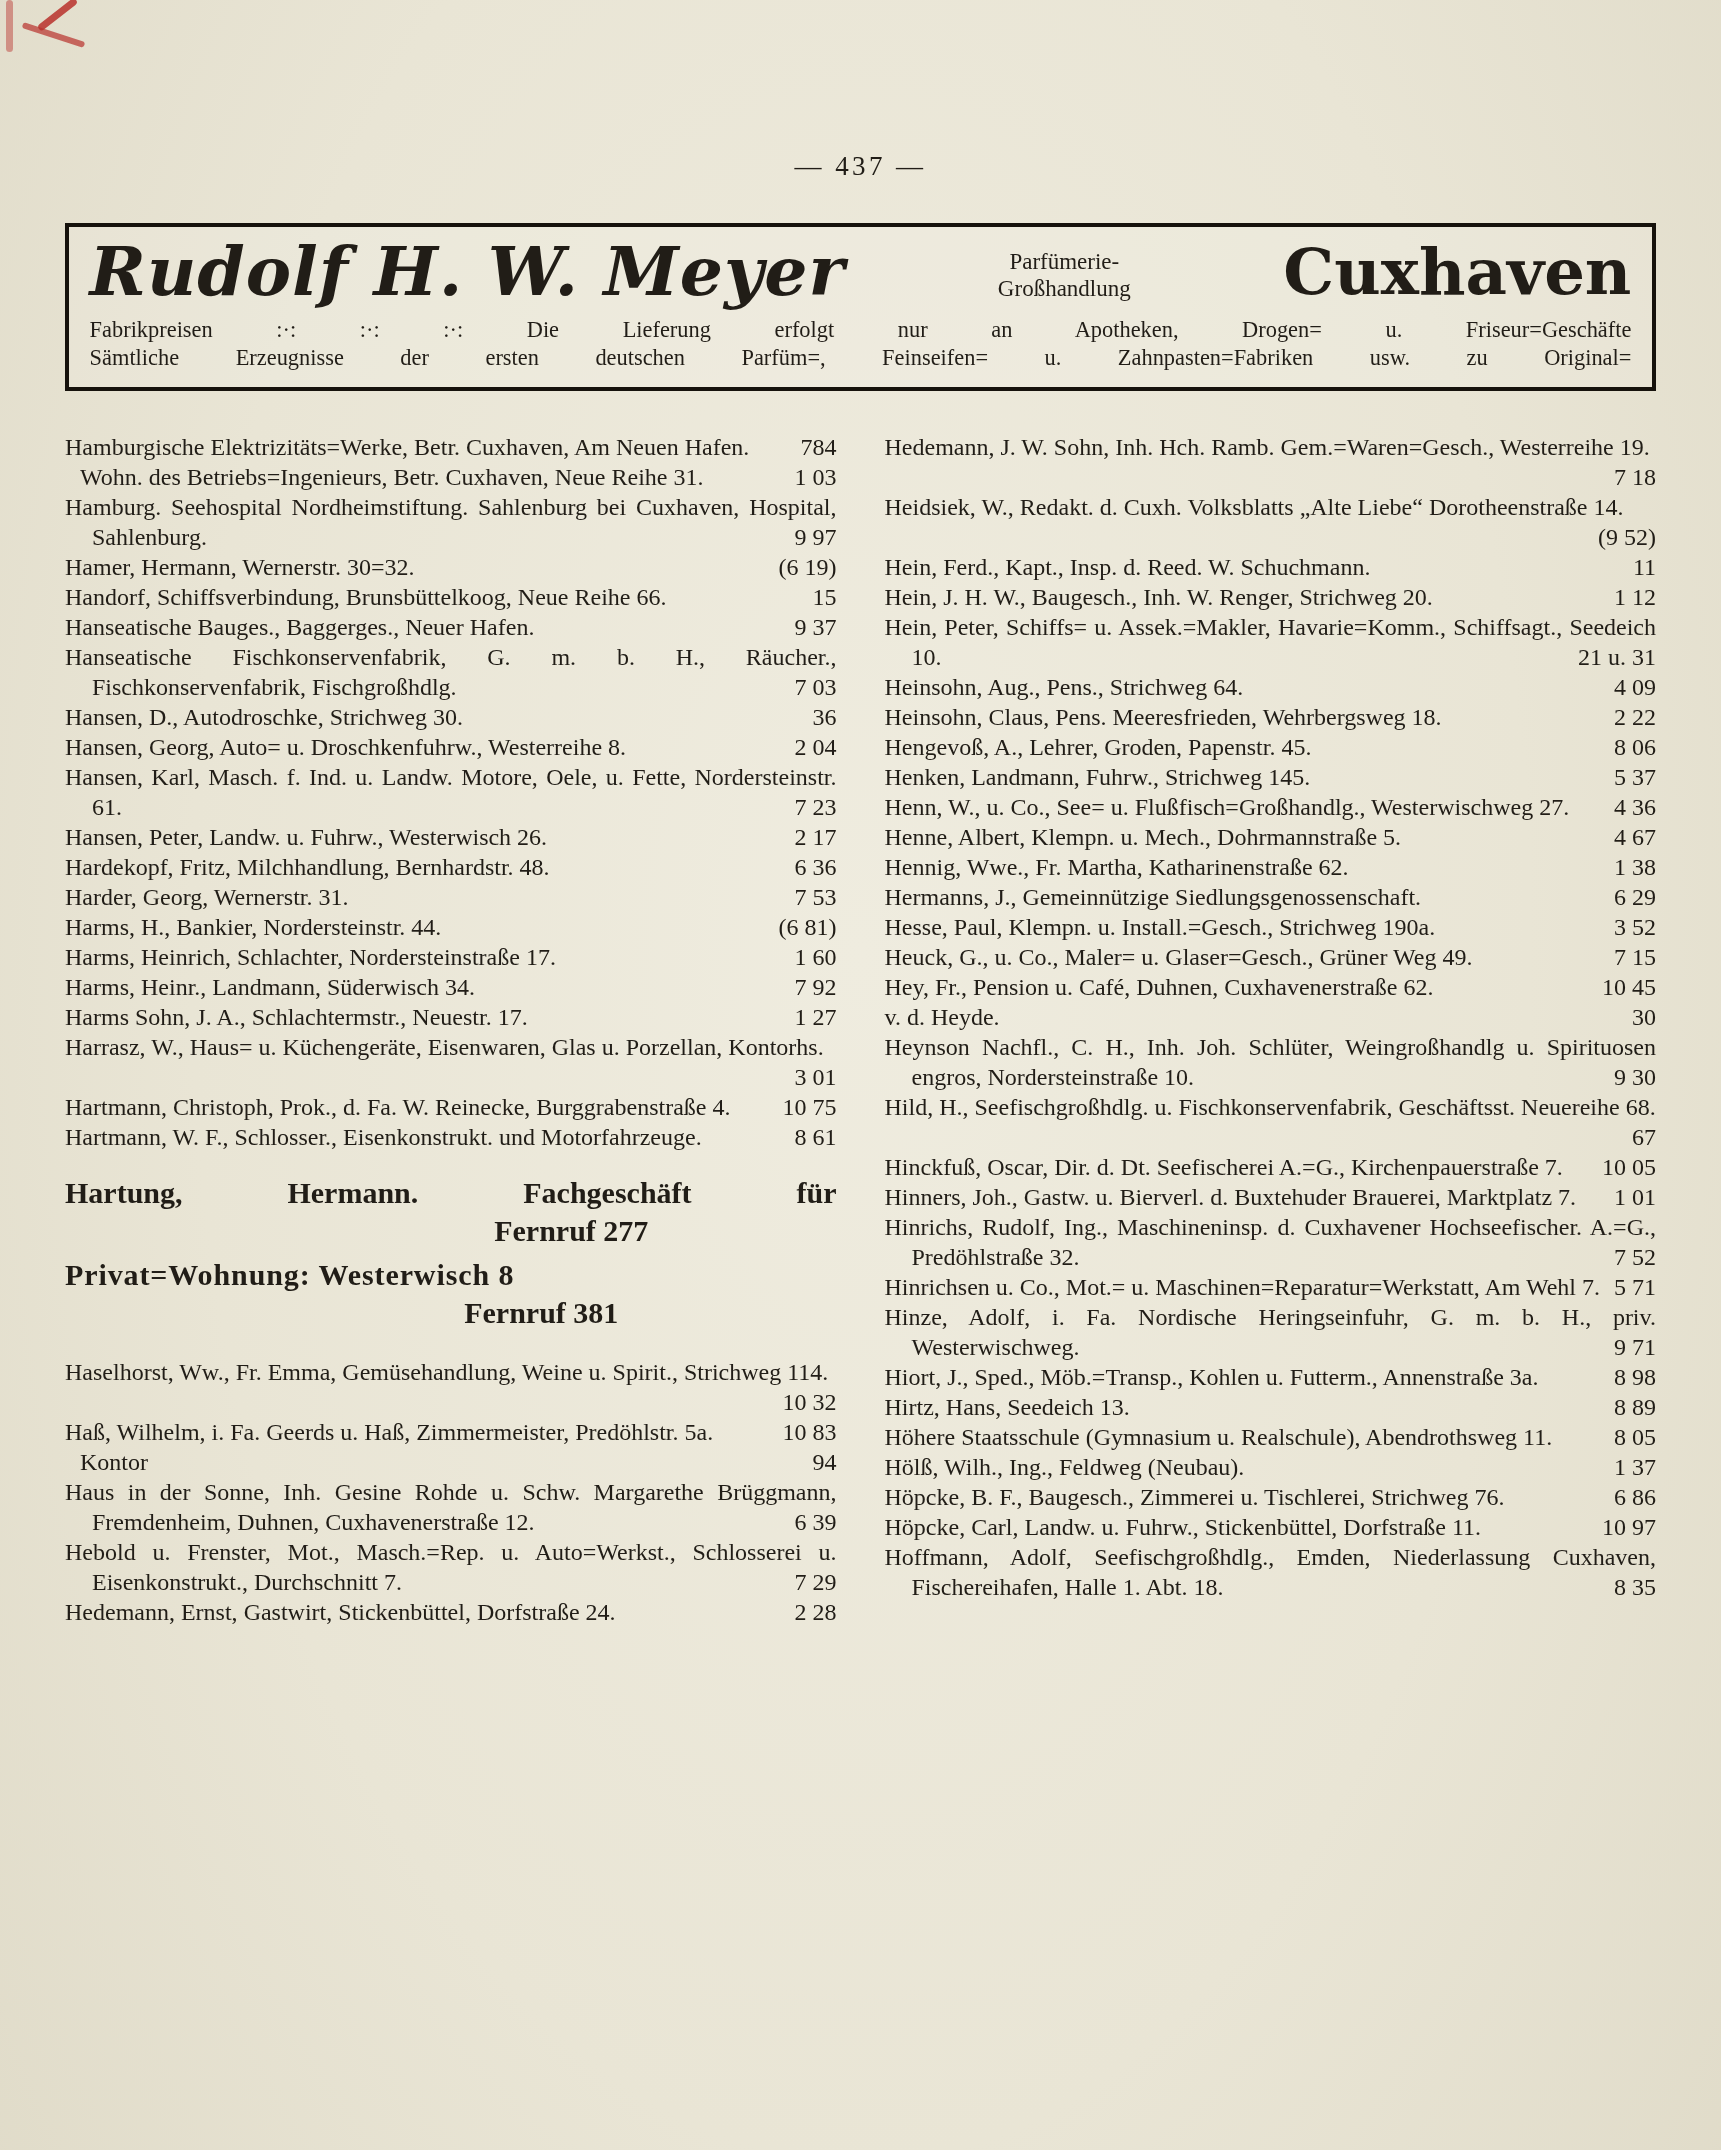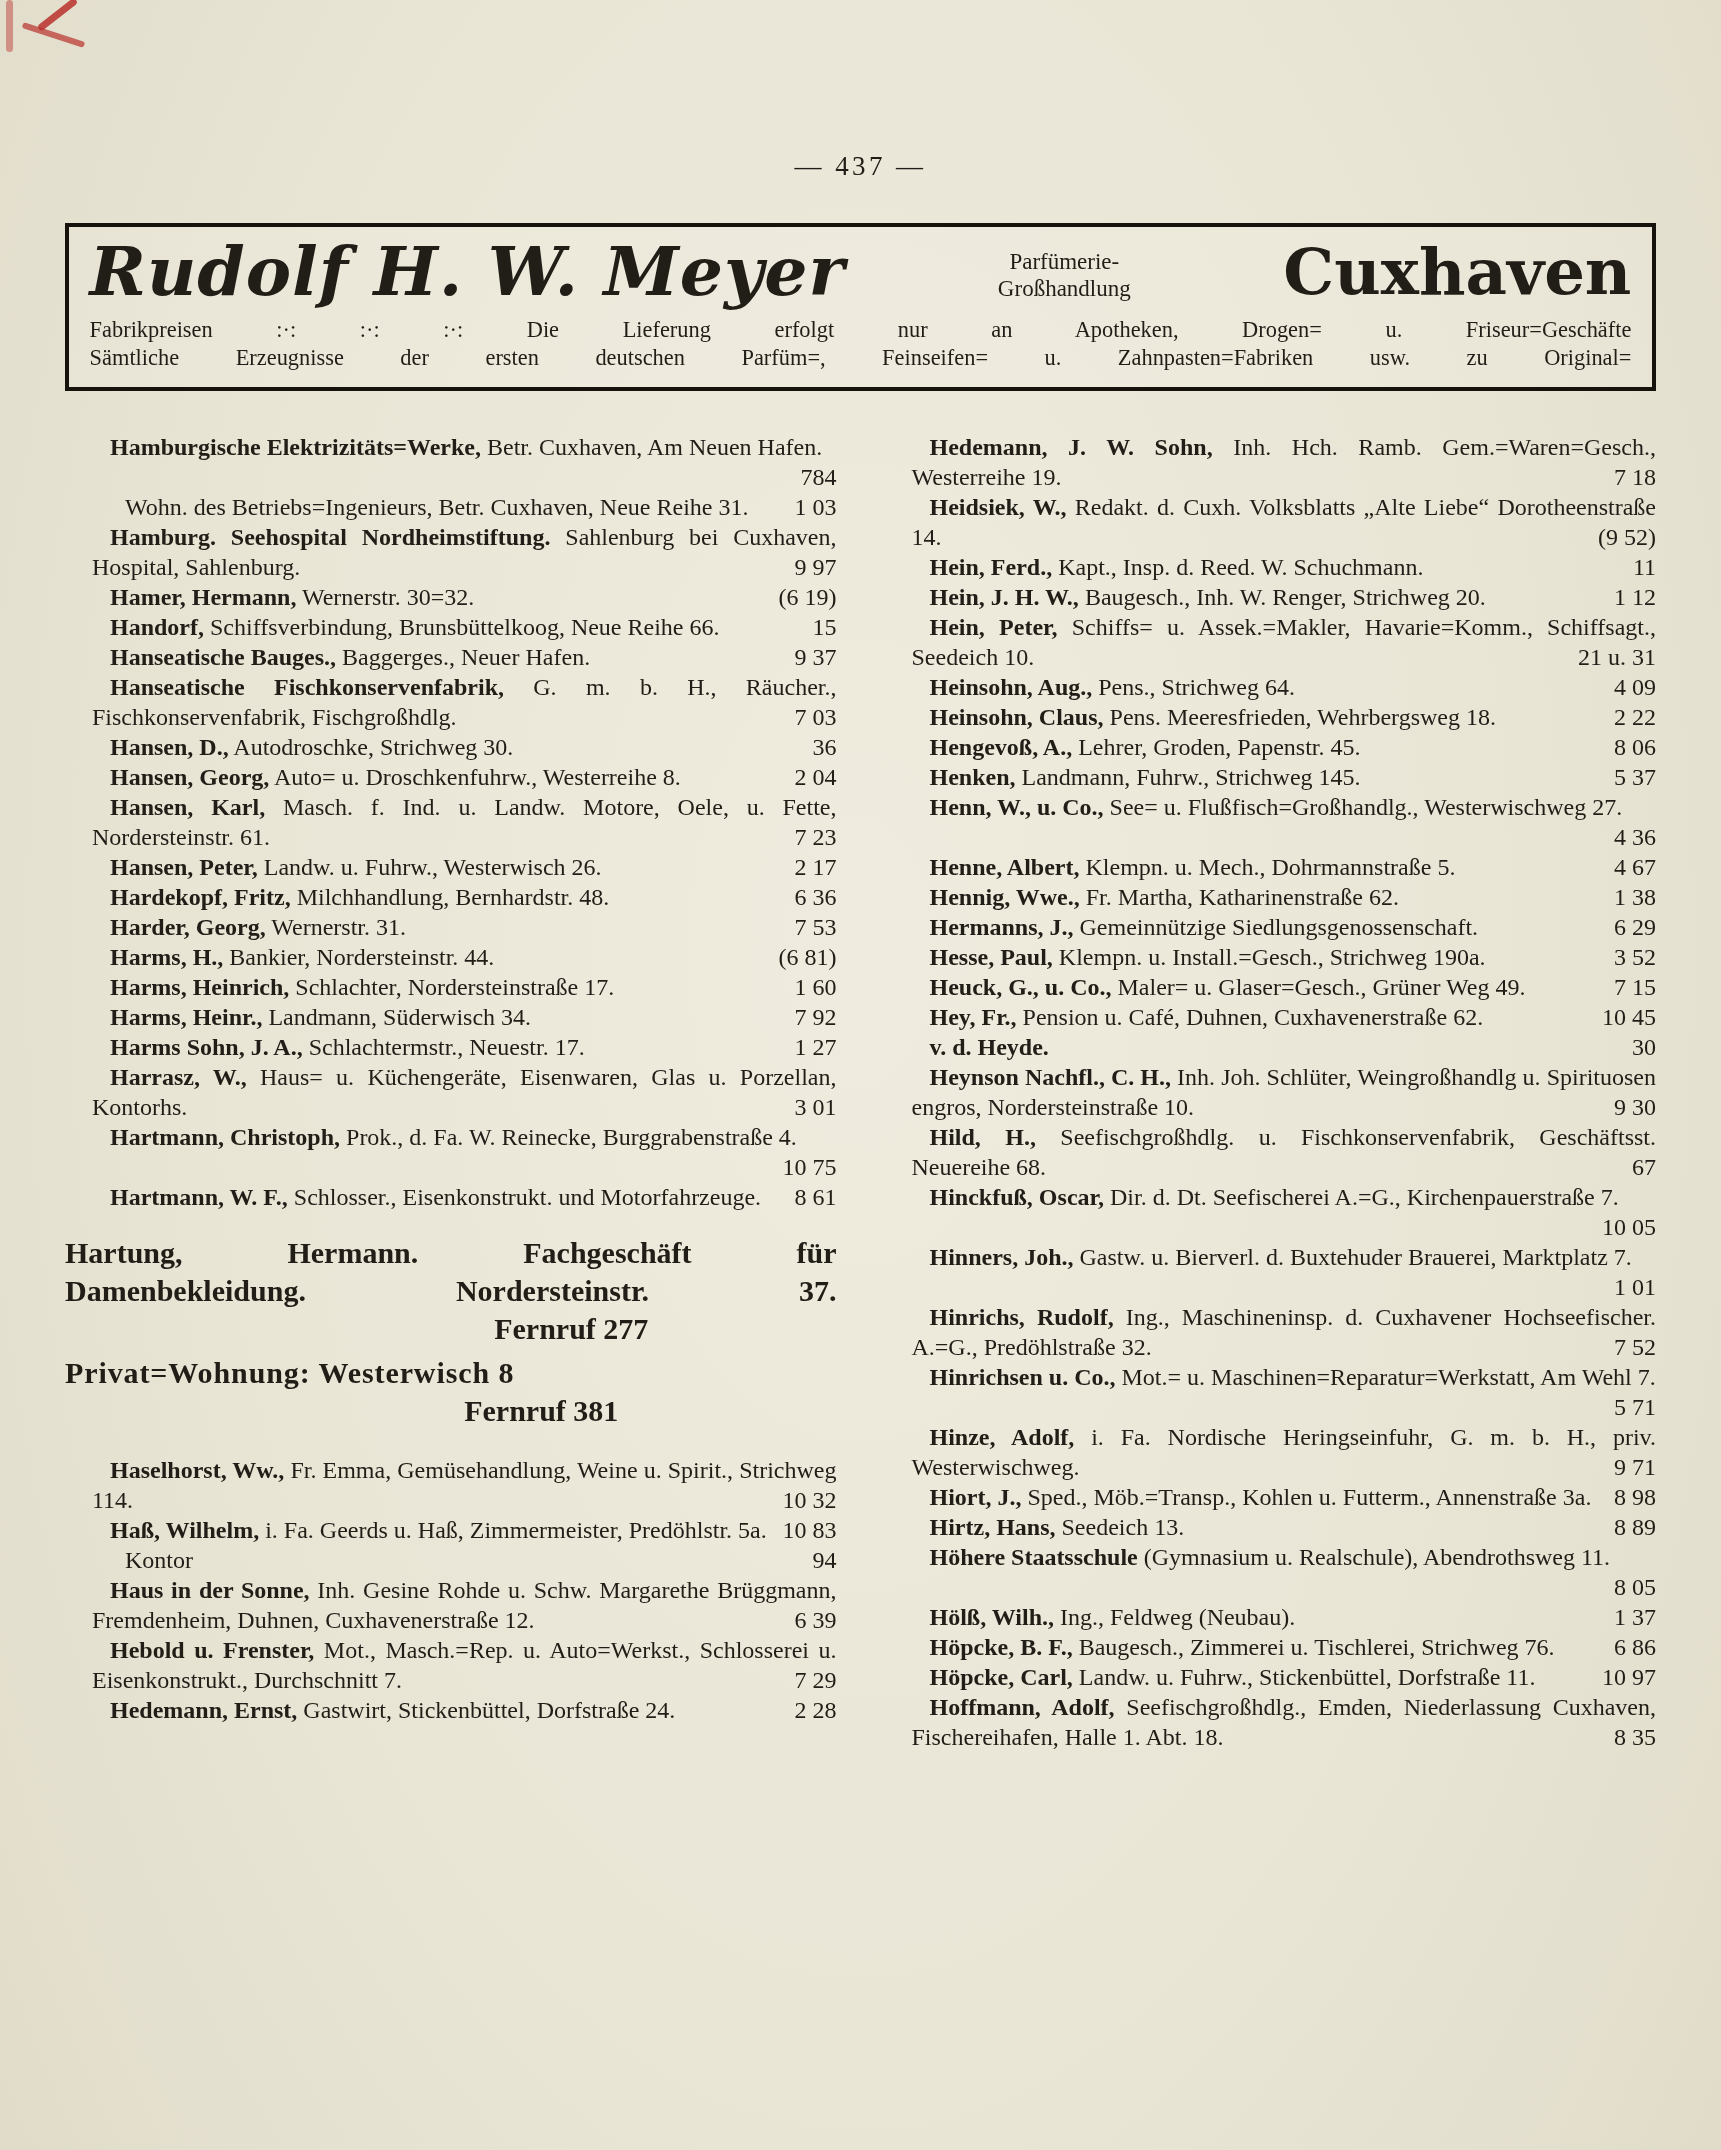--- a/index.html
+++ b/index.html
@@ -88,21 +88,21 @@
     font-size: 24px;
     line-height: 30px;
     text-align: justify;
   }
   .entry {
     margin: 0;
     padding-left: 27px;
     text-indent: -27px;
   }
   .entry::after { content: ""; display: block; clear: both; }
-  .entry .ename { font-weight: bold; margin-left: 45px; }
+  .entry .ename { font-weight: normal; }
   .entry .num { float: right; text-indent: 0; padding-left: 10.3px; white-space: nowrap; }
   .entry.indent { text-indent: -12px; }
 
   
   .hartung {
     margin: 22.4px 0 25px 0;
     font-weight: bold;
     font-size: 30px;
     line-height: 38px;
   }
@@ -154,21 +154,20 @@
         <p class="entry"><span class="ename">Harder, Georg,</span><span class="etext"> Wernerstr. 31.</span><span class="num">7 53</span></p>
         <p class="entry"><span class="ename">Harms, H.,</span><span class="etext"> Bankier, Nordersteinstr. 44.</span><span class="num">(6 81)</span></p>
         <p class="entry"><span class="ename">Harms, Heinrich,</span><span class="etext"> Schlachter, Nordersteinstraße 17.</span><span class="num">1 60</span></p>
         <p class="entry"><span class="ename">Harms, Heinr.,</span><span class="etext"> Landmann, Süderwisch 34.</span><span class="num">7 92</span></p>
         <p class="entry"><span class="ename">Harms Sohn, J. A.,</span><span class="etext"> Schlachtermstr., Neuestr. 17.</span><span class="num">1 27</span></p>
         <p class="entry"><span class="ename">Harrasz, W.,</span><span class="etext"> Haus= u. Küchengeräte, Eisenwaren, Glas u. Porzellan, Kontorhs.</span><span class="num">3 01</span></p>
         <p class="entry"><span class="ename">Hartmann, Christoph,</span><span class="etext"> Prok., d. Fa. W. Reinecke, Burggrabenstraße 4.</span><span class="num">10 75</span></p>
         <p class="entry"><span class="ename">Hartmann, W. F.,</span><span class="etext"> Schlosser., Eisenkonstrukt. und Motorfahrzeuge.</span><span class="num">8 61</span></p>
         <div class="hartung">
           <div class="h-line h-line-1">Hartung, Hermann. Fachgeschäft für</div>
-          <div class="h-line h-line-2">Damenbekleidung. Nordersteinstr. 37.</div>
           <div class="h-line h-line-3">Fernruf 277</div>
           <div class="h-line h-line-4">Privat=Wohnung: Westerwisch 8</div>
           <div class="h-line h-line-5">Fernruf 381</div>
         </div>
         <p class="entry"><span class="ename">Haselhorst, Ww.,</span><span class="etext"> Fr. Emma, Gemüsehandlung, Weine u. Spirit., Strichweg 114.</span><span class="num">10 32</span></p>
         <p class="entry"><span class="ename">Haß, Wilhelm,</span><span class="etext"> i. Fa. Geerds u. Haß, Zimmermeister, Predöhlstr. 5a.</span><span class="num">10 83</span></p>
         <p class="entry indent"><span class="ename"></span><span class="etext">Kontor</span><span class="num">94</span></p>
         <p class="entry"><span class="ename">Haus in der Sonne,</span><span class="etext"> Inh. Gesine Rohde u. Schw. Margarethe Brüggmann, Fremdenheim, Duhnen, Cuxhavenerstraße 12.</span><span class="num">6 39</span></p>
         <p class="entry"><span class="ename">Hebold u. Frenster,</span><span class="etext"> Mot., Masch.=Rep. u. Auto=Werkst., Schlosserei u. Eisenkonstrukt., Durchschnitt 7.</span><span class="num">7 29</span></p>
         <p class="entry"><span class="ename">Hedemann, Ernst,</span><span class="etext"> Gastwirt, Stickenbüttel, Dorfstraße 24.</span><span class="num">2 28</span></p>

